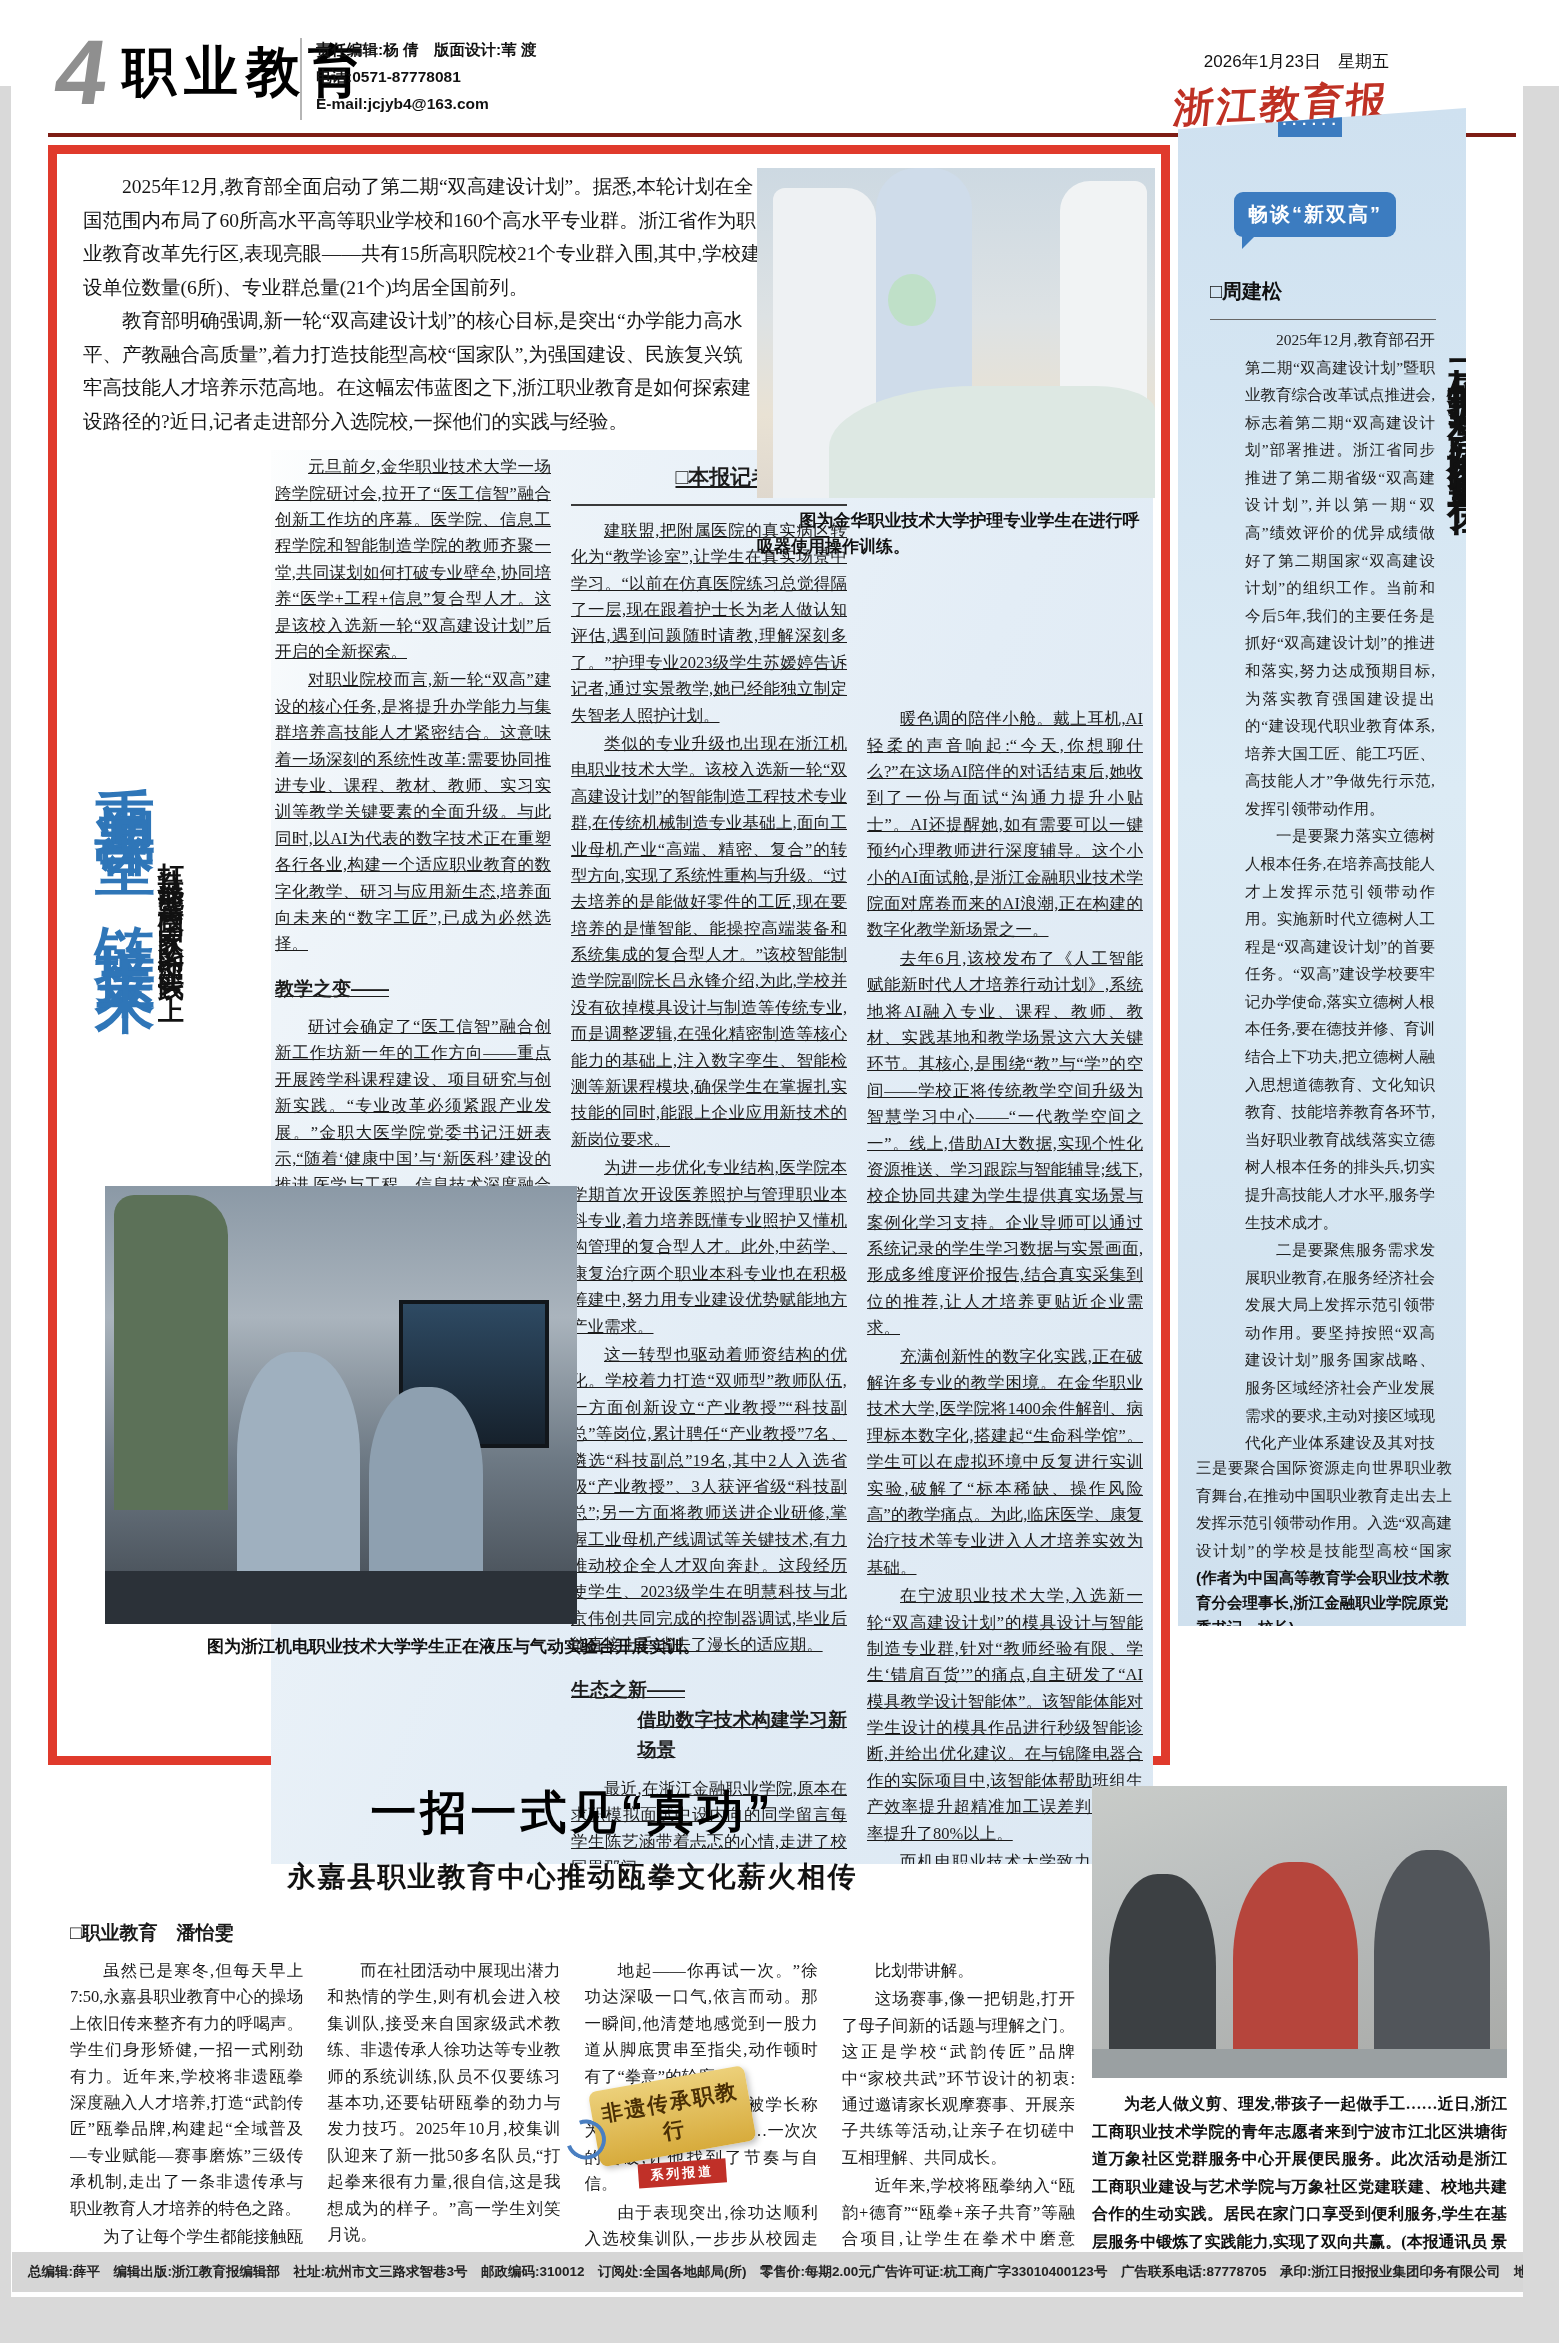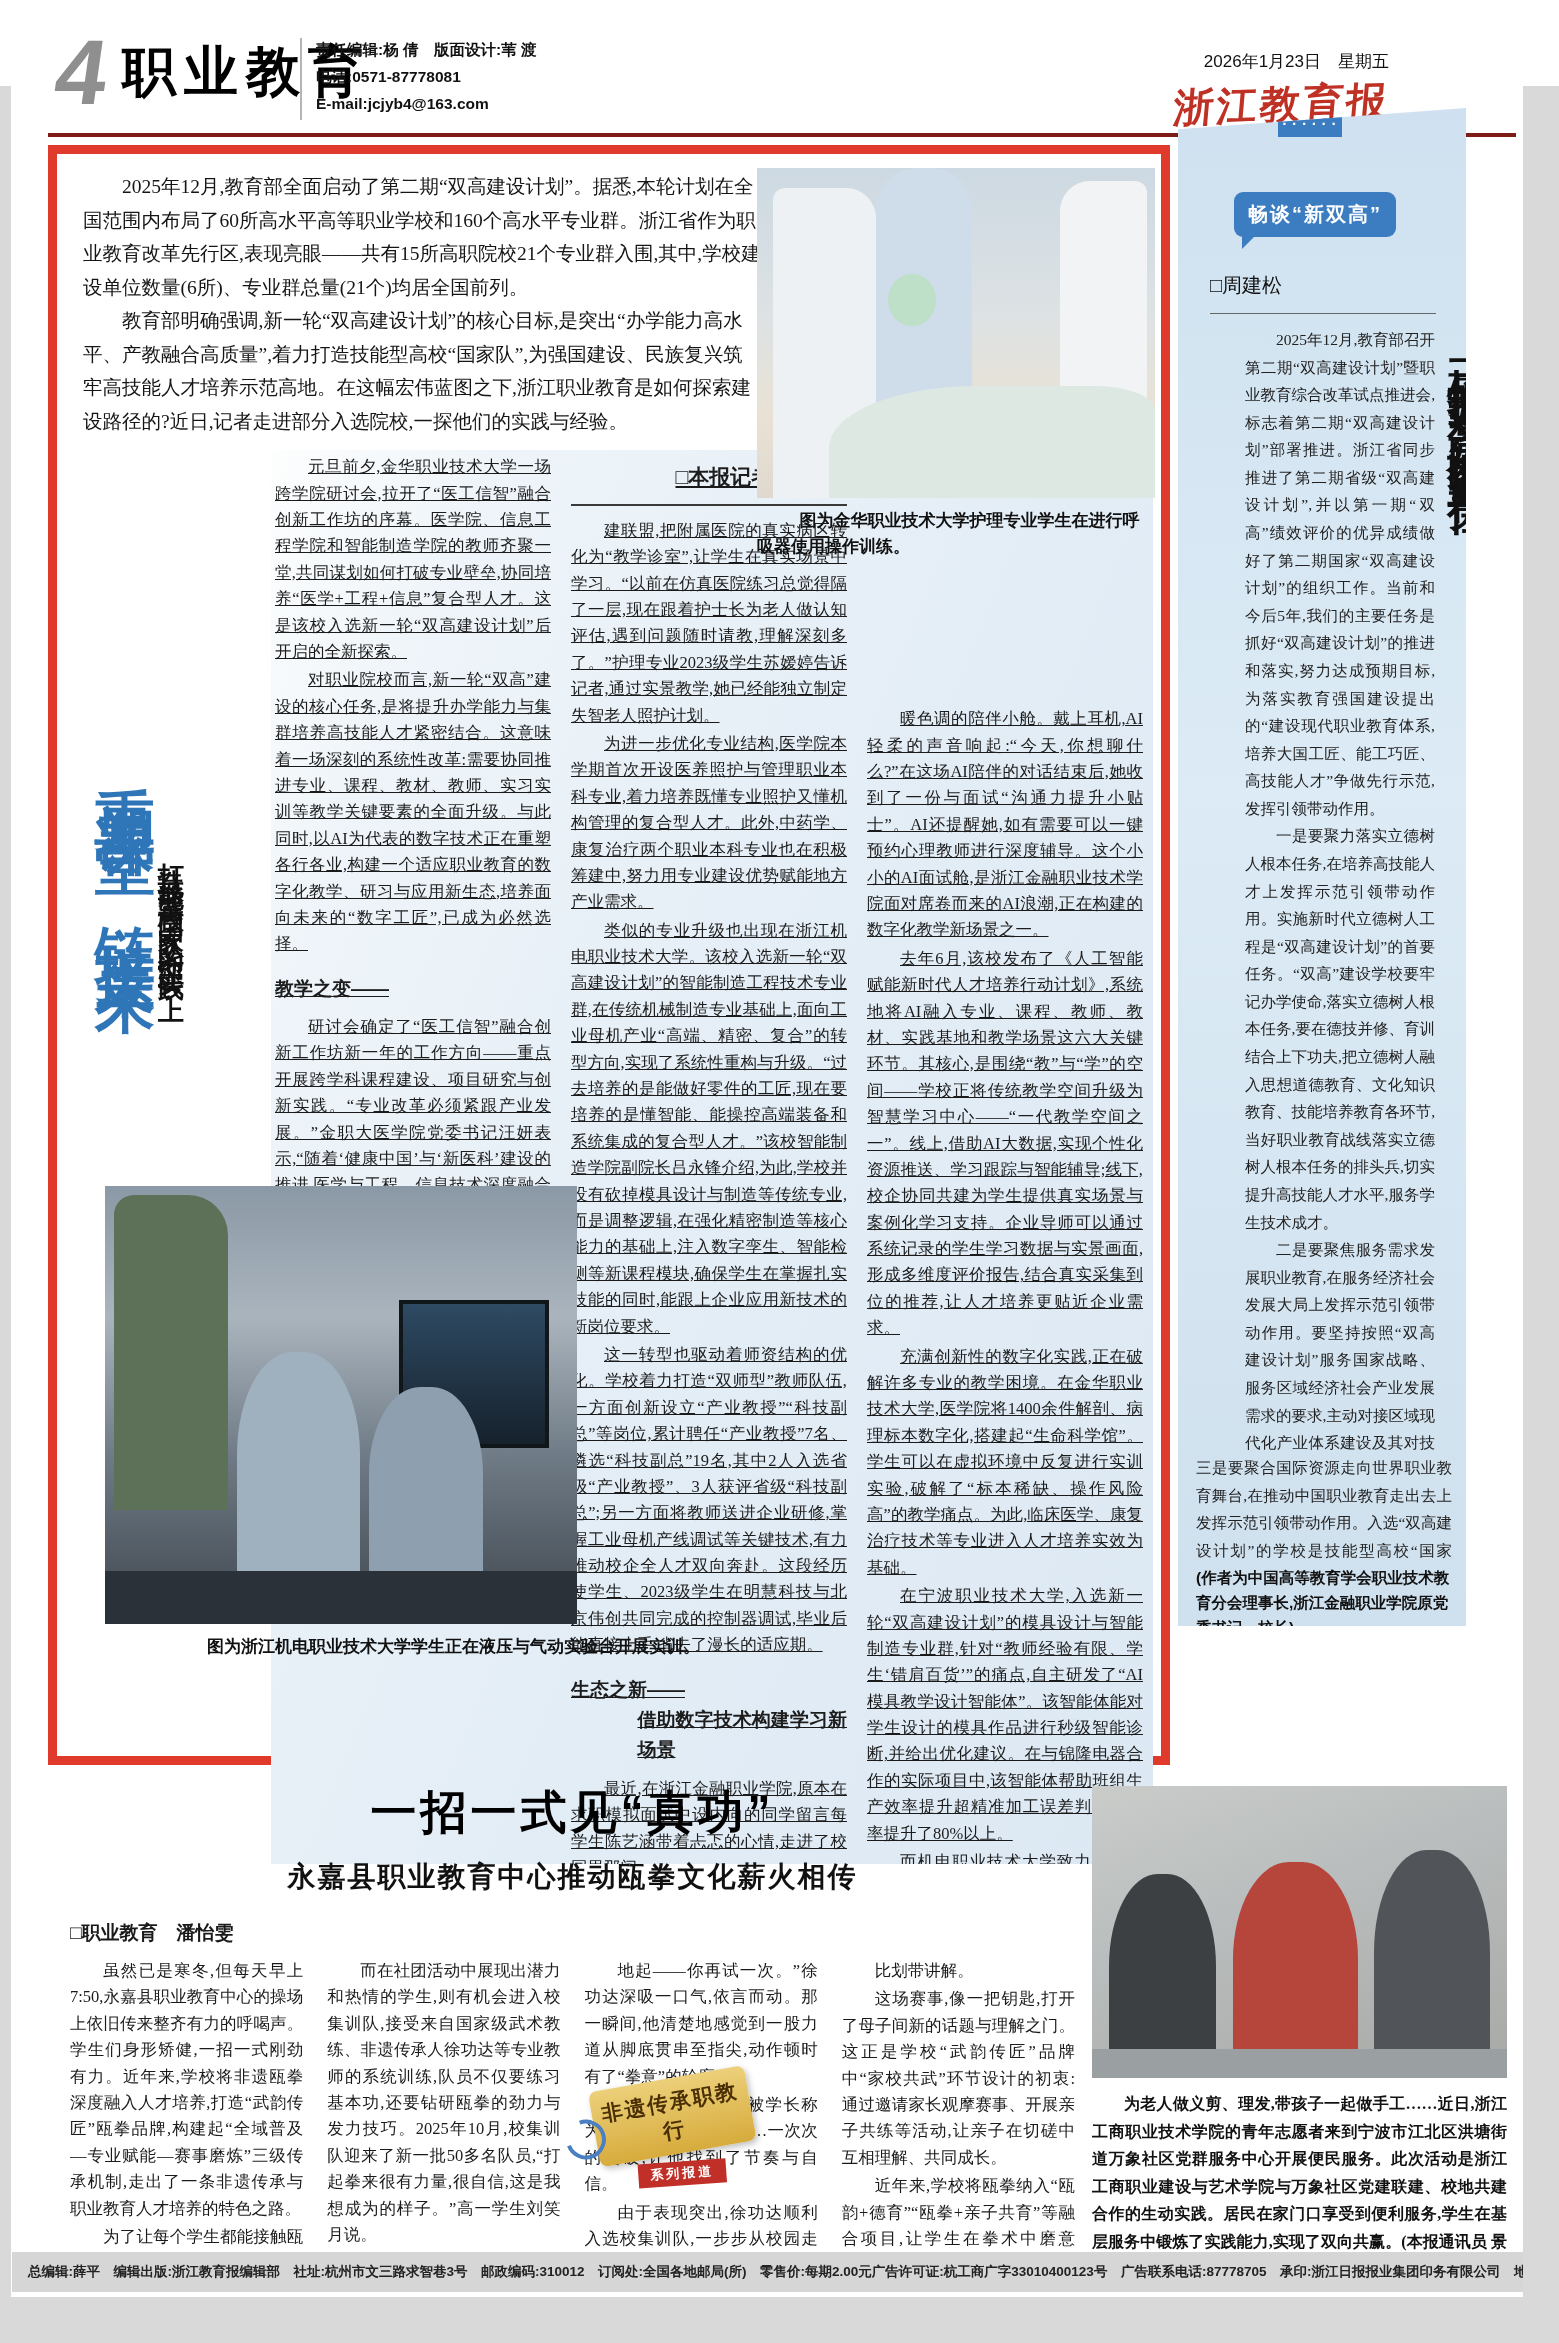--- a/index.html
+++ b/index.html
@@ -63,22 +63,22 @@
            background:linear-gradient(180deg,#cfe1f0 0%,#dcebf5 45%,#cfe0ee 100%);
            clip-path:polygon(0 1.4%,100% 0,100% 100%,0 100%);}
   .dots-box{position:absolute;left:100px;top:5px;width:64px;height:24px;background:#3c7cc0;color:#fff;
            text-align:center;font-family:"DejaVu Sans Mono",monospace;font-weight:700;
            font-size:13px;line-height:22px;letter-spacing:2px;}
   .bubble{position:absolute;left:56px;top:84px;background:#3c7cc0;color:#fff;
            font-family:"Liberation Sans",sans-serif;font-weight:700;font-size:20px;
            padding:9px 14px;border-radius:9px;letter-spacing:2px;}
   .bubble::after{content:"";position:absolute;left:8px;bottom:-12px;border:8px solid transparent;
            border-top-color:#3c7cc0;border-left-color:#3c7cc0;}
-  .sb-byline{position:absolute;left:32px;top:164px;width:226px;font-family:"Liberation Sans",sans-serif;
-           font-weight:400;font-size:20px;color:#111;border-bottom:1.5px solid #666;padding-bottom:14px;}
+  .sb-byline{position:absolute;left:32px;top:170px;width:226px;font-family:"Liberation Sans",sans-serif;
+           font-weight:700;font-size:20px;color:#111;border-bottom:1.5px solid #666;padding-bottom:14px;}
   .sb-flex{position:absolute;left:28px;top:218px;width:252px;height:1124px;display:flex;overflow:hidden;margin-left:39px;}
   .sb-text{width:190px;font-size:15.5px;line-height:1.78;text-align:justify;color:#222;overflow:hidden;}
   .sb-text p{margin:0;text-indent:2em;}
   .sb-title{writing-mode:vertical-rl;margin-left:8px;font-family:"Liberation Serif",serif;
            font-weight:600;font-size:42px;line-height:1.2;letter-spacing:9px;color:#111;height:1110px;}
   .sb-bottom{position:absolute;left:18px;top:1346px;width:256px;height:112px;overflow:hidden;
            font-size:15.5px;line-height:1.78;text-align:justify;color:#222;}
   .sb-bottom p{margin:0;}
   .sb-attr{position:absolute;left:18px;top:1458px;width:256px;font-family:"Liberation Sans",sans-serif;
            font-weight:700;font-size:15.5px;line-height:1.6;color:#111;}
@@ -169,22 +169,22 @@
           <div class="subhead">
             <div>教学之变——</div>
           </div>
           <p>研讨会确定了“医工信智”融合创新工作坊新一年的工作方向——重点开展跨学科课程建设、项目研究与创新实践。“专业改革必须紧跟产业发展。”金职大医学院党委书记汪妍表示,“随着‘健康中国’与‘新医科’建设的推进,医学与工程、信息技术深度融合已成为医学教育领域发展的重要趋势。新一轮‘双高’建设就是要让专业建设对接院校、服务地方。”</p>
 
         </div>
 
         <div class="acol">
           <div class="byline-main">□本报记者　杨 倩</div>
           <p>建联盟,把附属医院的真实病区转化为“教学诊室”,让学生在真实场景中学习。“以前在仿真医院练习总觉得隔了一层,现在跟着护士长为老人做认知评估,遇到问题随时请教,理解深刻多了。”护理专业2023级学生苏嫒婷告诉记者,通过实景教学,她已经能独立制定失智老人照护计划。</p>
+          <p>类似的专业升级也出现在浙江机电职业技术大学。该校入选新一轮“双高建设计划”的智能制造工程技术专业群,在传统机械制造专业基础上,面向工业母机产业“高端、精密、复合”的转型方向,实现了系统性重构与升级。“过去培养的是能做好零件的工匠,现在要培养的是懂智能、能操控高端装备和系统集成的复合型人才。”该校智能制造学院副院长吕永锋介绍,为此,学校并没有砍掉模具设计与制造等传统专业,而是调整逻辑,在强化精密制造等核心能力的基础上,注入数字孪生、智能检测等新课程模块,确保学生在掌握扎实技能的同时,能跟上企业应用新技术的新岗位要求。</p>
           <p>为进一步优化专业结构,医学院本学期首次开设医养照护与管理职业本科专业,着力培养既懂专业照护又懂机构管理的复合型人才。此外,中药学、康复治疗两个职业本科专业也在积极筹建中,努力用专业建设优势赋能地方产业需求。</p>
-          <p>类似的专业升级也出现在浙江机电职业技术大学。该校入选新一轮“双高建设计划”的智能制造工程技术专业群,在传统机械制造专业基础上,面向工业母机产业“高端、精密、复合”的转型方向,实现了系统性重构与升级。“过去培养的是能做好零件的工匠,现在要培养的是懂智能、能操控高端装备和系统集成的复合型人才。”该校智能制造学院副院长吕永锋介绍,为此,学校并没有砍掉模具设计与制造等传统专业,而是调整逻辑,在强化精密制造等核心能力的基础上,注入数字孪生、智能检测等新课程模块,确保学生在掌握扎实技能的同时,能跟上企业应用新技术的新岗位要求。</p>
           <p>这一转型也驱动着师资结构的优化。学校着力打造“双师型”教师队伍,一方面创新设立“产业教授”“科技副总”等岗位,累计聘任“产业教授”7名、遴选“科技副总”19名,其中2人入选省级“产业教授”、3人获评省级“科技副总”;另一方面将教师送进企业研修,掌握工业母机产线调试等关键技术,有力推动校企全人才双向奔赴。这段经历使学生、2023级学生在明慧科技与北京伟创共同完成的控制器调试,毕业后能直接上手,省去了漫长的适应期。</p>
           <div class="subhead">
             <div>生态之新——</div>
             <div class="l2">借助数字技术构建学习新场景</div>
           </div>
           <p>最近,在浙江金融职业学院,原本在求职模拟面试中设内向的同学留言每学生陈艺涵带着忐忑的心情,走进了校园里那间</p>
         </div>
 
         <div class="acol acol-3">
           <p>暖色调的陪伴小舱。戴上耳机,AI轻柔的声音响起:“今天,你想聊什么?”在这场AI陪伴的对话结束后,她收到了一份与面试“沟通力提升小贴士”。AI还提醒她,如有需要可以一键预约心理教师进行深度辅导。这个小小的AI面试舱,是浙江金融职业技术学院面对席卷而来的AI浪潮,正在构建的数字化教学新场景之一。</p>

